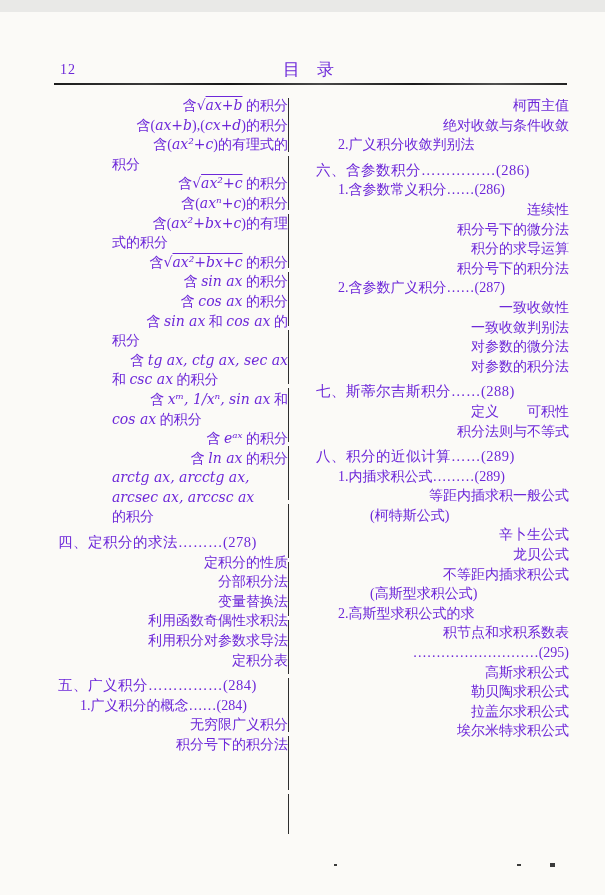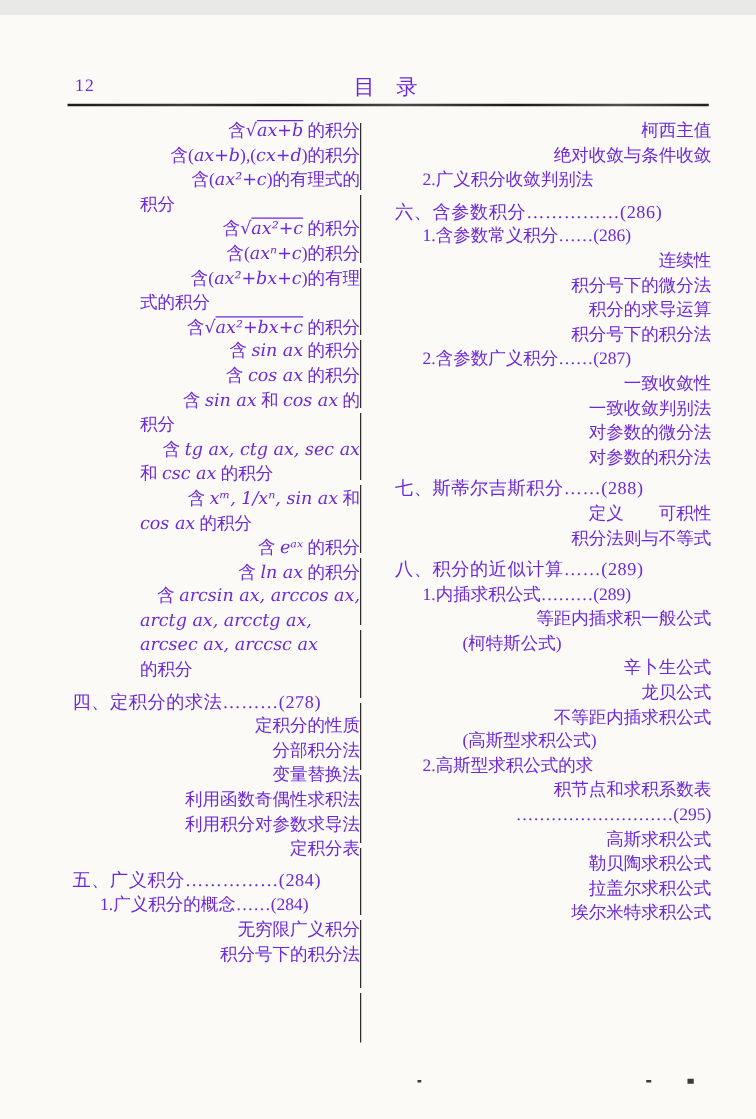--- a/index.html
+++ b/index.html
@@ -59,21 +59,20 @@
         <div class="entry ind2"><span>含 </span><span class="m">sin ax</span><span> 的积分</span></div>
         <div class="entry ind2"><span>含 </span><span class="m">cos ax</span><span> 的积分</span></div>
         <div class="entry ind2"><span>含 </span><span class="m">sin ax</span><span> 和 </span><span class="m">cos ax</span><span> 的</span></div>
         <div class="entry ind3">积分</div>
         <div class="entry ind2"><span>含 </span><span class="m">tg ax, ctg ax, sec ax</span></div>
         <div class="entry ind3"><span>和 </span><span class="m">csc ax</span><span> 的积分</span></div>
         <div class="entry ind2"><span>含 </span><span class="m">xᵐ, 1/xⁿ, sin ax</span><span> 和</span></div>
         <div class="entry ind3"><span class="m">cos ax</span><span> 的积分</span></div>
         <div class="entry ind2"><span>含 </span><span class="m">eᵃˣ</span><span> 的积分</span></div>
         <div class="entry ind2"><span>含 </span><span class="m">ln ax</span><span> 的积分</span></div>
-        <div class="entry ind2"><span>含 </span><span class="m">arcsin ax, arccos ax,</span></div>
         <div class="entry ind3"><span class="m">arctg ax, arcctg ax,</span></div>
         <div class="entry ind3"><span class="m">arcsec ax, arccsc ax</span></div>
         <div class="entry ind3">的积分</div>
         <div class="entry ind0 sect">四、定积分的求法………(278)</div>
         <div class="entry ind2">定积分的性质</div>
         <div class="entry ind2">分部积分法</div>
         <div class="entry ind2">变量替换法</div>
         <div class="entry ind2">利用函数奇偶性求积法</div>
         <div class="entry ind2">利用积分对参数求导法</div>
         <div class="entry ind2">定积分表</div>

